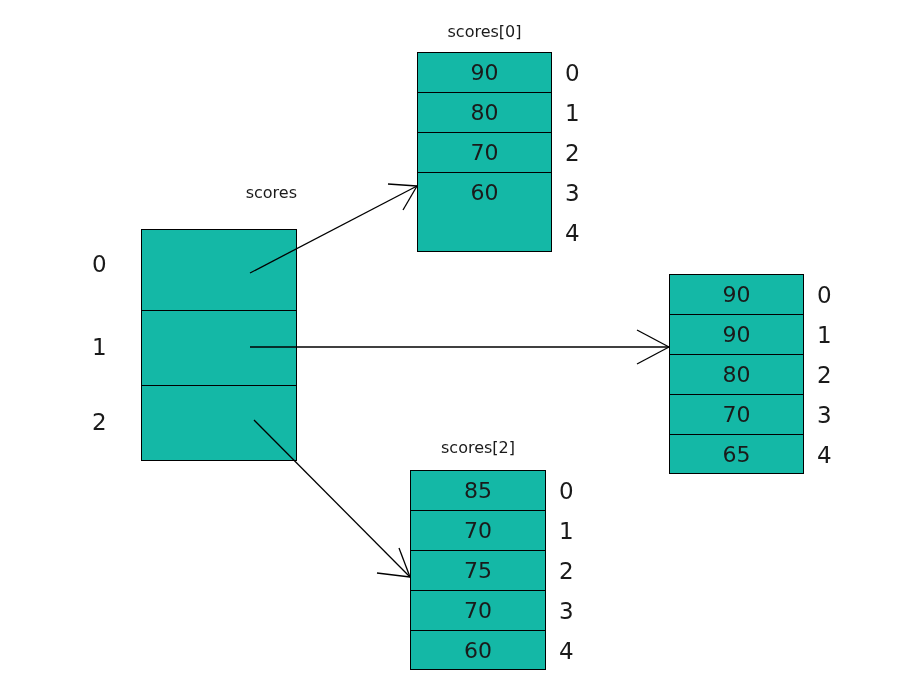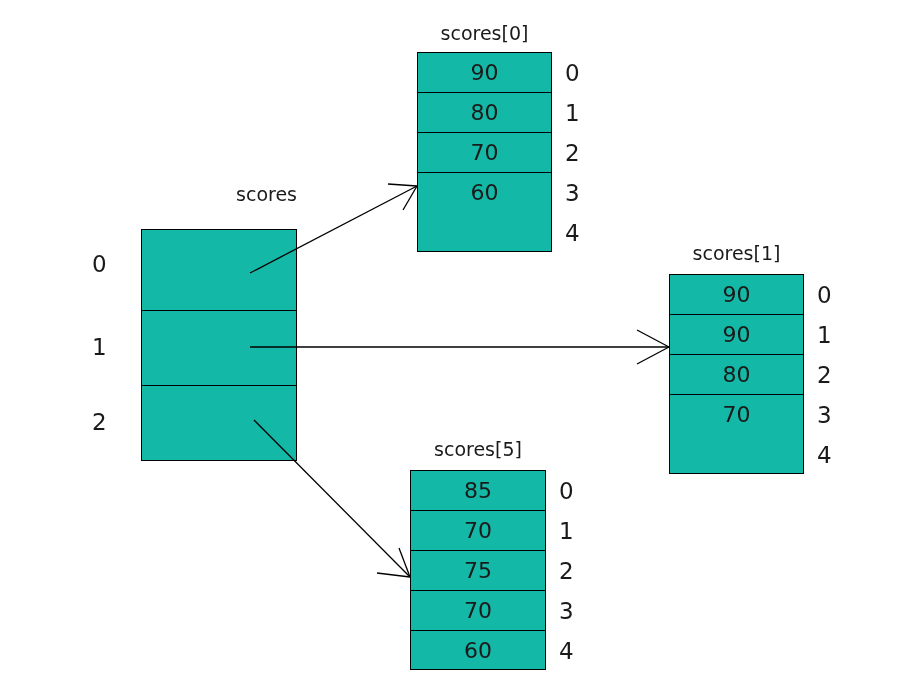--- a/index.html
+++ b/index.html
@@ -37,21 +37,21 @@
     color: #1a1a1a;
     line-height: 1;
   }
   .array-cell:last-child {
     border-bottom: none;
   }
 
   
   .array-title {
     position: absolute;
-    font-size: 19px;
+    font-size: 16px;
     color: #1a1a1a;
     white-space: nowrap;
     text-align: center;
     line-height: 1;
   }
 
   
   .index-label {
     position: absolute;
     font-size: 23px;
@@ -101,36 +101,36 @@
     <div class="array-cell" style="height:40px;">70</div>
     <div class="array-cell" style="height:40px;">60</div>
   </div>
 
   <div class="index-label" style="left:565px; top:62px;">0</div>
   <div class="index-label" style="left:565px; top:102px;">1</div>
   <div class="index-label" style="left:565px; top:142px;">2</div>
   <div class="index-label" style="left:565px; top:182px;">3</div>
   <div class="index-label" style="left:565px; top:222px;">4</div>
 
-  <div class="array-title" style="left:669px; top:244px; width:135px;">scores[1]</div>
 
   <div class="array-box" style="left:669px; top:274px; width:135px; height:200px;">
     <div class="array-cell" style="height:40px;">90</div>
     <div class="array-cell" style="height:40px;">90</div>
     <div class="array-cell" style="height:40px;">80</div>
     <div class="array-cell" style="height:40px;">70</div>
+    <div class="array-cell" style="height:40px;">65</div>
   </div>
 
   <div class="index-label" style="left:817px; top:284px;">0</div>
   <div class="index-label" style="left:817px; top:324px;">1</div>
   <div class="index-label" style="left:817px; top:364px;">2</div>
   <div class="index-label" style="left:817px; top:404px;">3</div>
   <div class="index-label" style="left:817px; top:444px;">4</div>
 
-  <div class="array-title" style="left:410px; top:440px; width:136px;">scores[5]</div>
+  <div class="array-title" style="left:410px; top:440px; width:136px;">scores[2]</div>
 
   <div class="array-box" style="left:410px; top:470px; width:136px; height:200px;">
     <div class="array-cell" style="height:40px;">85</div>
     <div class="array-cell" style="height:40px;">70</div>
     <div class="array-cell" style="height:40px;">75</div>
     <div class="array-cell" style="height:40px;">70</div>
     <div class="array-cell" style="height:40px;">60</div>
   </div>
 
   <div class="index-label" style="left:559px; top:480px;">0</div>

